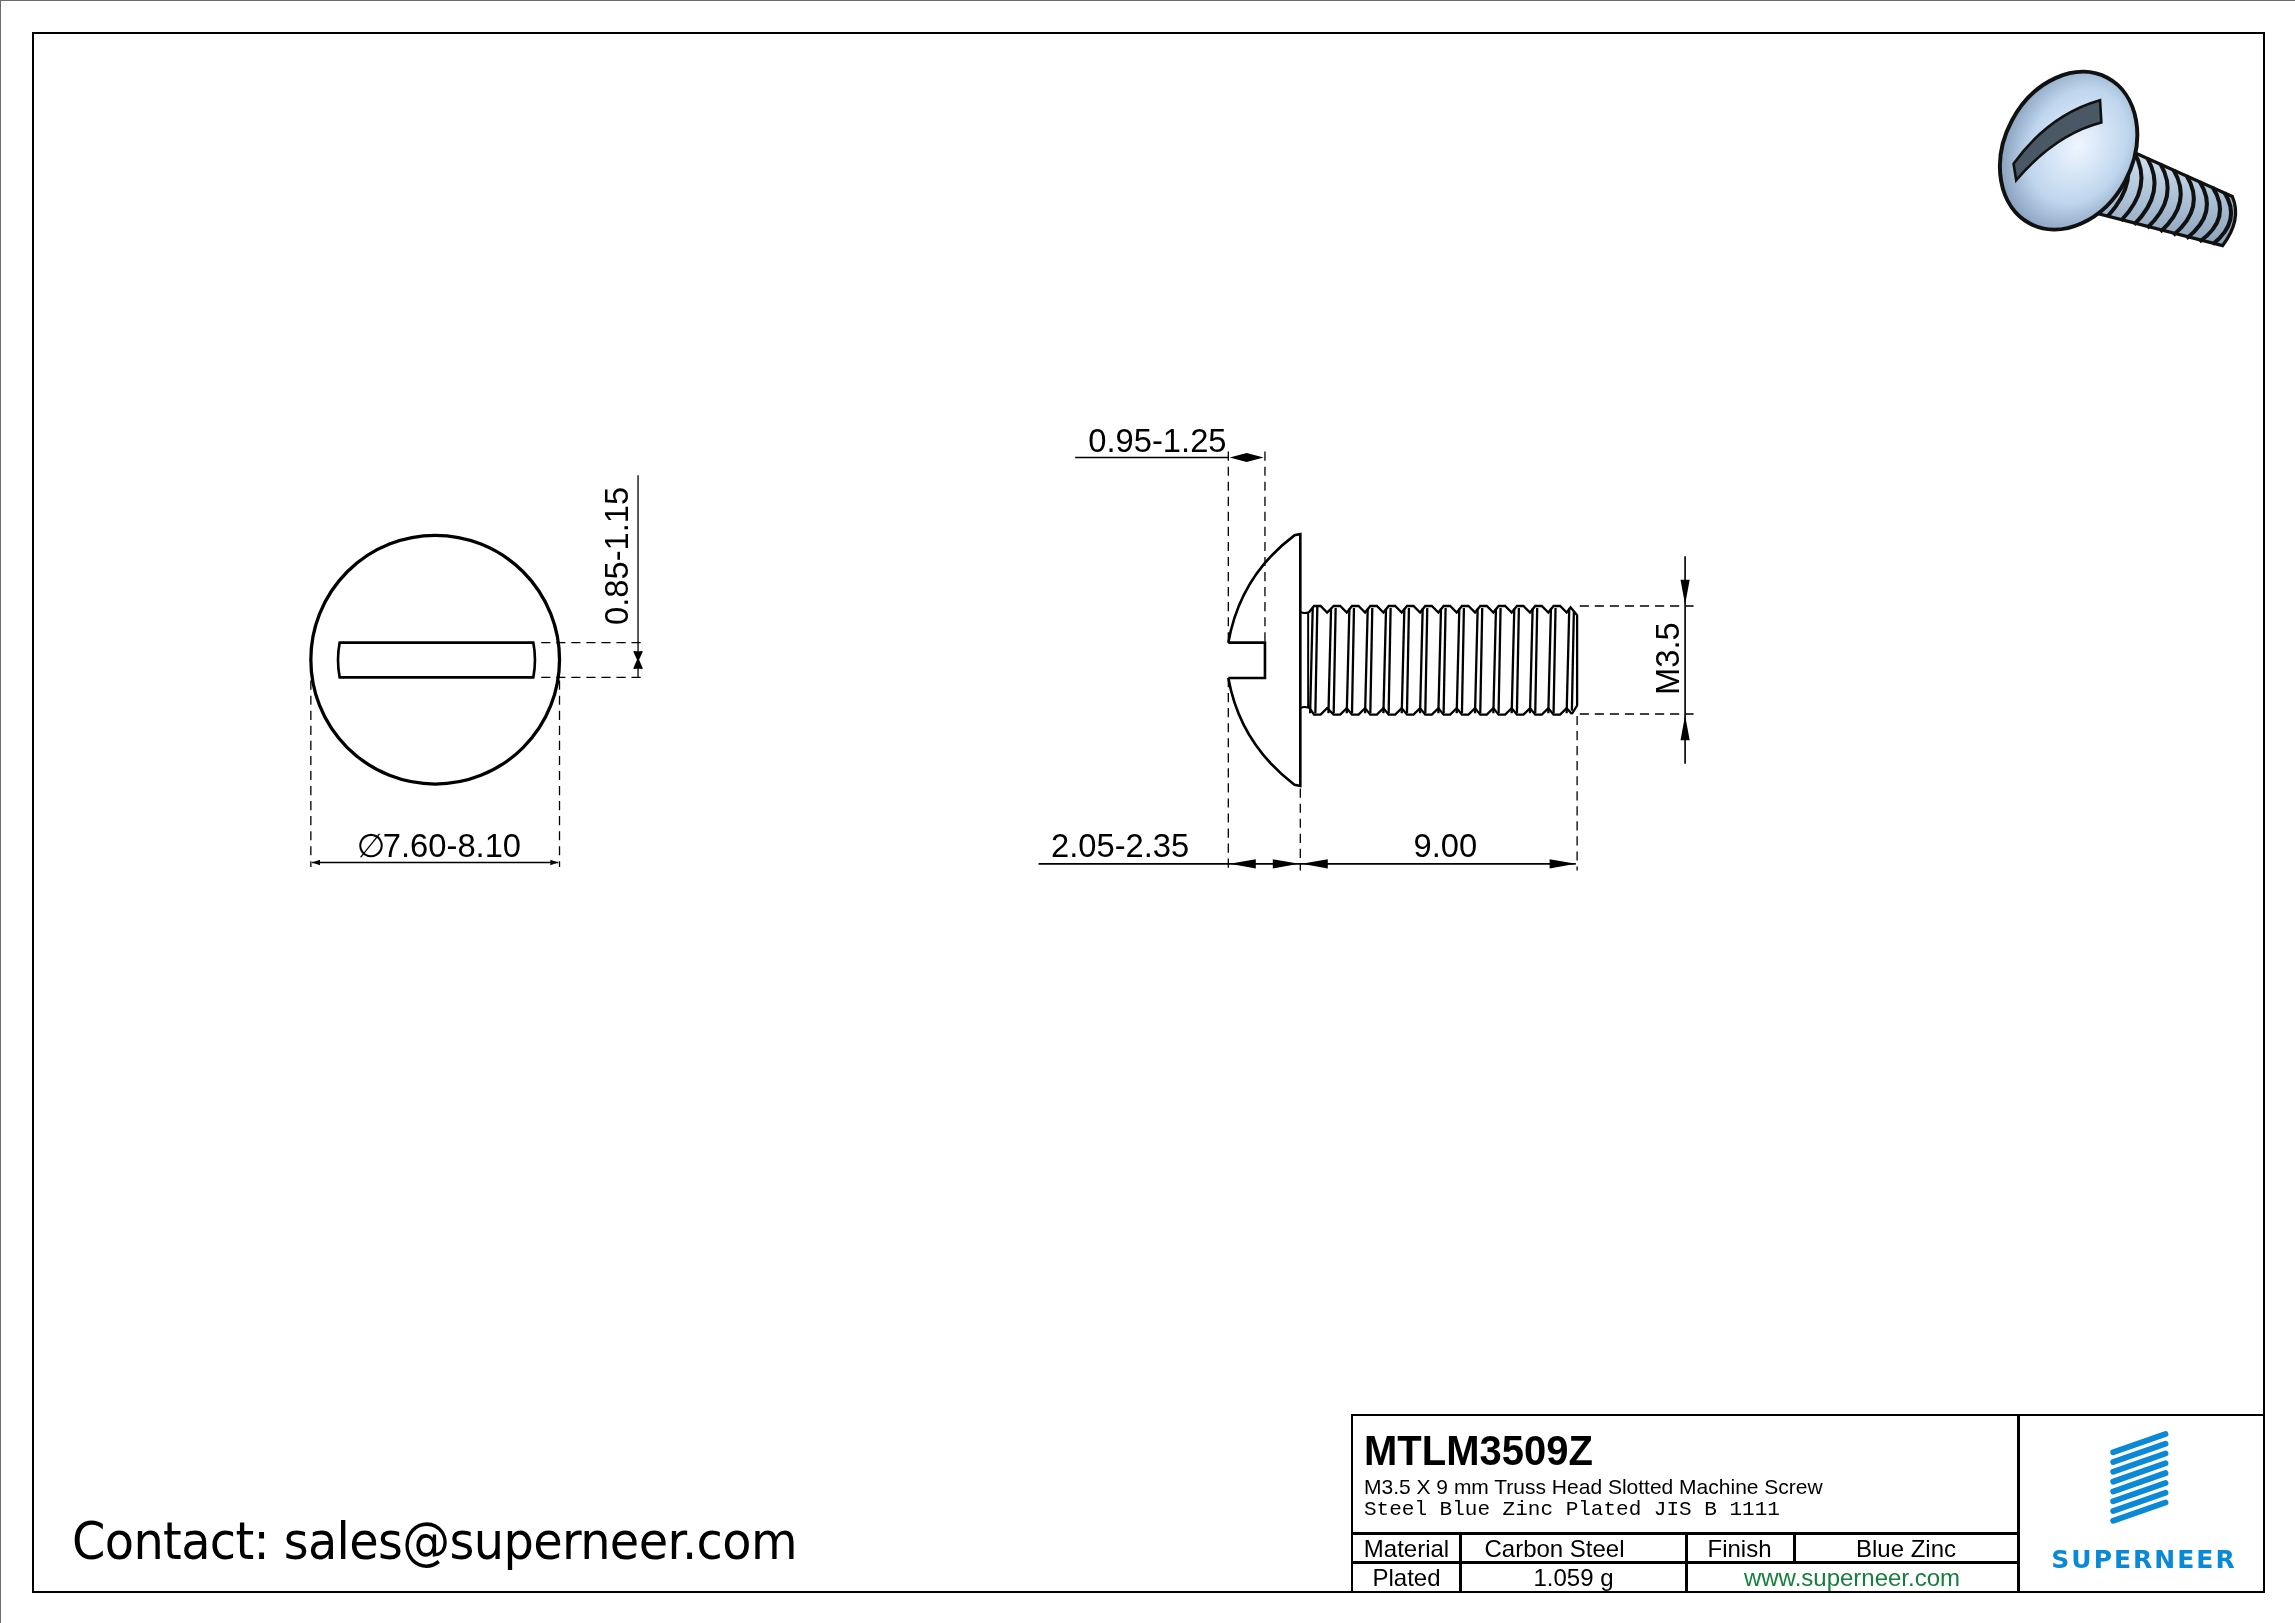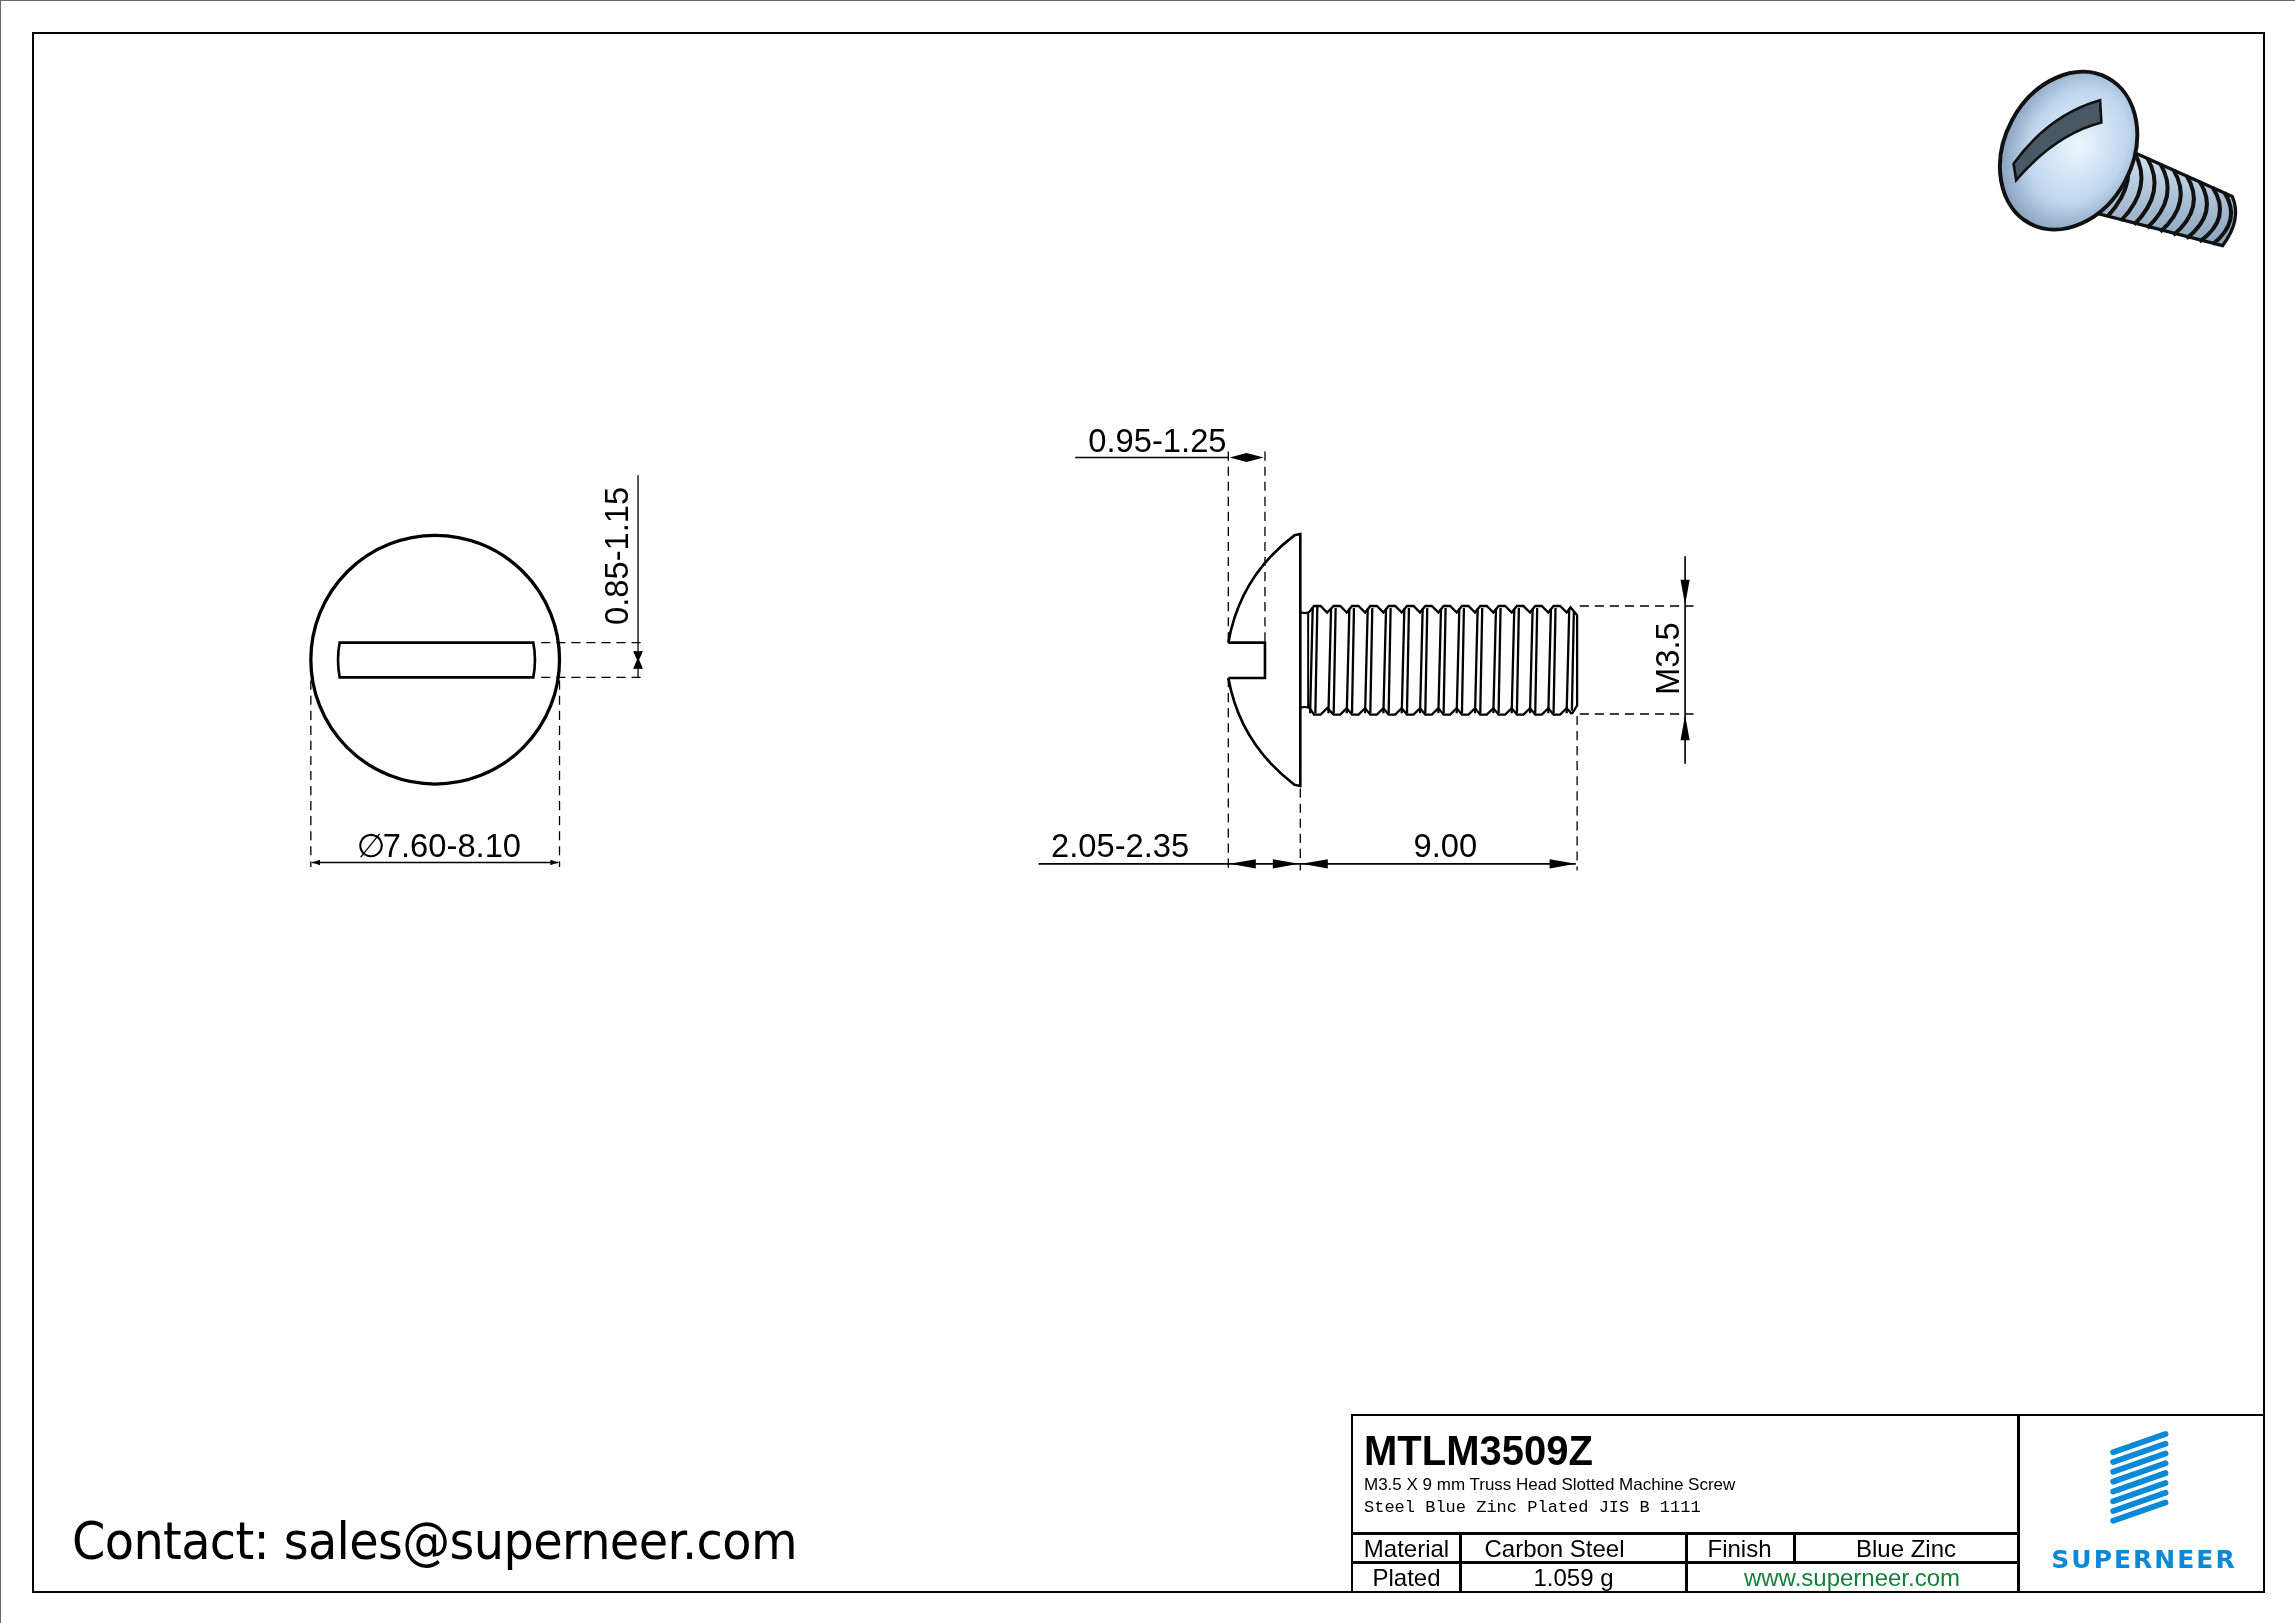--- a/index.html
+++ b/index.html
@@ -4,21 +4,21 @@
 <style>
   html, body { margin:0; padding:0; background:#ffffff; }
   body { width:2295px; height:1623px; position:relative; overflow:hidden; font-family:"Liberation Sans", sans-serif; }
   .outer { position:absolute; left:0; top:0; width:2294px; height:1622px; border:0.7px solid #6b6b6b; }
   .inner { position:absolute; left:32px; top:32px; width:2229px; height:1557px; border:2px solid #000; box-sizing:content-box; }
   svg.drawing { position:absolute; left:0; top:0; }
   .dimtext { font-family:"Liberation Sans", sans-serif; font-size:50px; fill:#000; }
   .contact { position:absolute; left:72px; top:1511px; font-family:"DejaVu Sans", sans-serif; font-size:52px; color:#000; letter-spacing:-0.7px; transform:scaleX(0.92); transform-origin:left top; white-space:nowrap; }
   .tb { position:absolute; left:1351px; top:1414px; width:912px; height:177px; border-top:2.6px solid #000; border-left:2.6px solid #000; box-sizing:border-box; }
   .tb-code { position:absolute; left:1364px; top:1426px; font-size:43px; font-weight:bold; color:#000; white-space:nowrap; transform:scaleX(0.93); transform-origin:left top; }
-  .tb-desc { position:absolute; left:1364px; font-size:17px; color:#000; white-space:nowrap; }
+  .tb-desc { position:absolute; left:1364px; font-size:21px; color:#000; white-space:nowrap; }
   .tb-cell { position:absolute; font-size:24px; color:#000; display:flex; align-items:center; justify-content:center; white-space:nowrap; }
   .tb-link { color:#15803d; }
   .hline { position:absolute; background:#000; height:2.6px; }
   .vline { position:absolute; background:#000; width:2.6px; }
   .logo-text { position:absolute; left:2036px; top:1545px; width:216px; text-align:center; font-family:"DejaVu Sans", sans-serif; font-weight:bold; font-size:25px; color:#0a8ad6; letter-spacing:2px; }
   .iso { position:absolute; left:1990px; top:49px; }
 </style>
 </head>
 <body>
 

